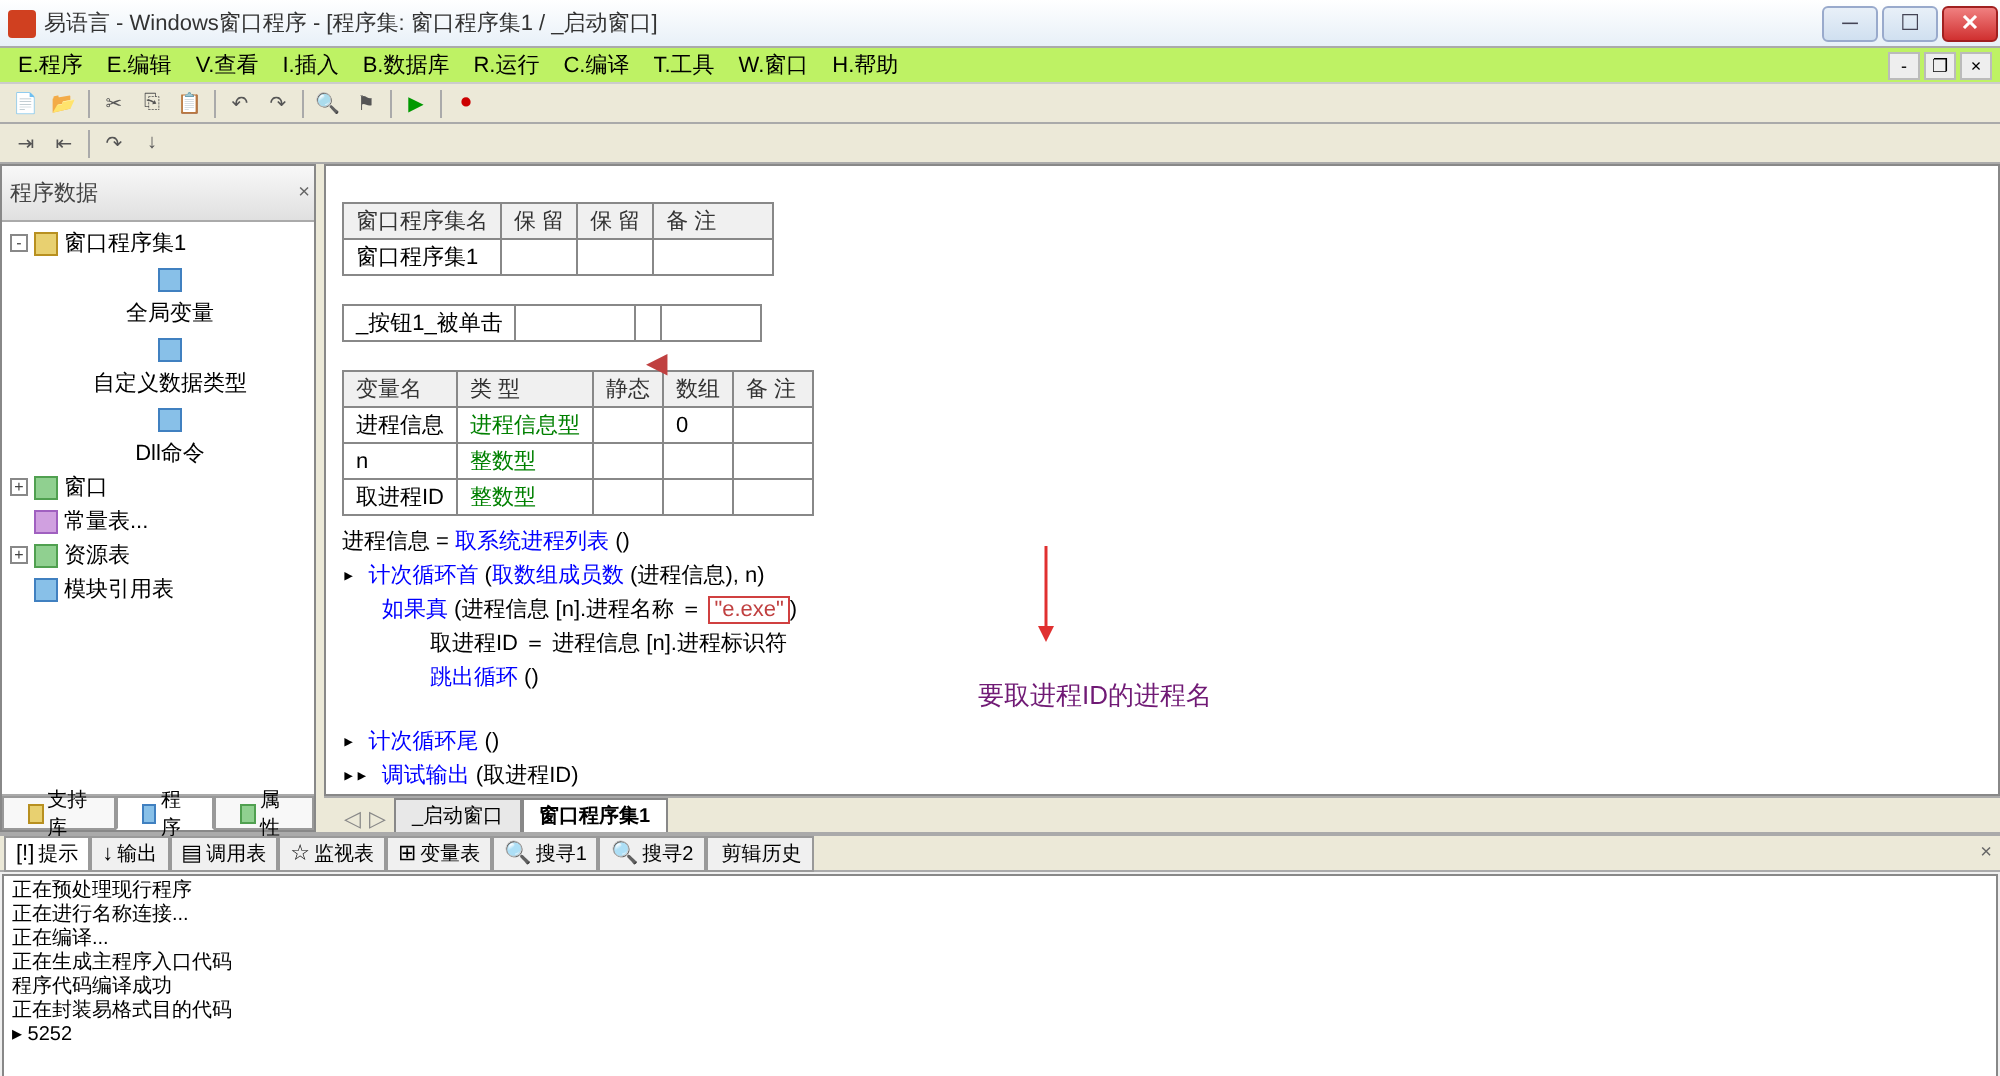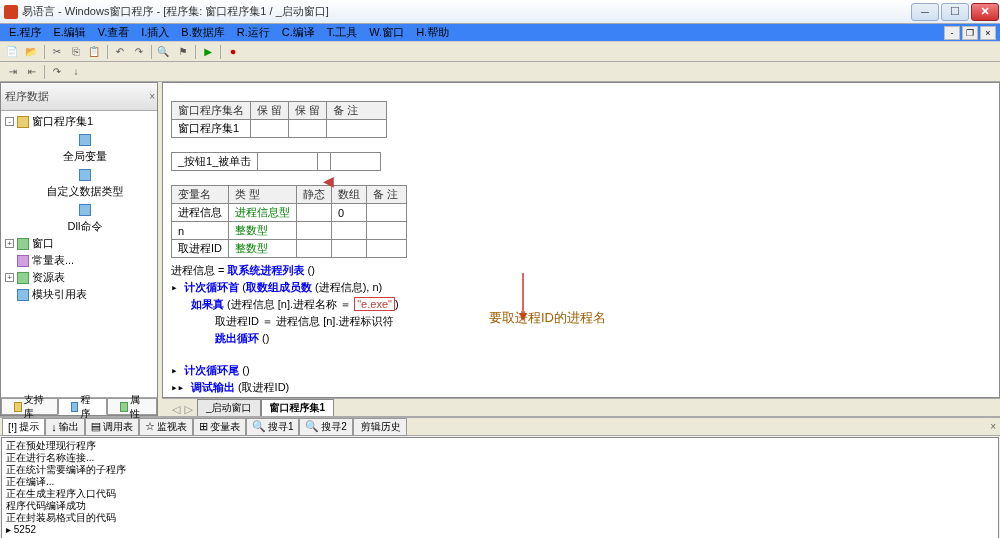--- a/index.html
+++ b/index.html
@@ -5,21 +5,21 @@
 * { margin:0; padding:0; box-sizing:border-box; font-family:"SimSun","Microsoft YaHei",sans-serif; font-size:11px; }
 body { width:1000px; height:538px; background:#f0f0f0; overflow:hidden; }
 .titlebar { height:24px; background:linear-gradient(#fff,#e8f0f8); display:flex; align-items:center; justify-content:space-between; border-bottom:1px solid #aaa; }
 .titlebar-left { display:flex; align-items:center; gap:4px; padding-left:4px; }
 .tb-icon { width:14px; height:14px; background:#d04020; border-radius:2px; }
 .t-title { color:#333; }
 .win-btns { display:flex; }
 .win-btn { width:28px; height:18px; margin:2px 1px; display:flex; align-items:center; justify-content:center; border-radius:3px; }
 .win-min, .win-max { background:linear-gradient(#e8f0f8,#d0e0f0); border:1px solid #9ac; color:#445; }
 .win-close { background:linear-gradient(#f08080,#d03030); border:1px solid #a02020; color:#fff; font-weight:bold; }
-.menubar { height:18px; background:#3b82f6; display:flex; align-items:center; gap:2px; padding:0 4px; border-bottom:1px solid #ccc; }
+.menubar { height:18px; background:#bef264; display:flex; align-items:center; gap:2px; padding:0 4px; border-bottom:1px solid #ccc; }
 .menu-item { padding:0 5px; cursor:default; }
 .mdi-close { margin-left:auto; display:flex; gap:2px; }
 .mdi-btn { width:16px; height:14px; border:1px solid #bbb; background:#eee; display:flex; align-items:center; justify-content:center; font-size:9px; }
 .toolbar { height:20px; background:#ece9d8; border-bottom:1px solid #aaa; display:flex; align-items:center; gap:1px; padding:0 4px; }
 .toolbar2 { height:20px; background:#ece9d8; border-bottom:1px solid #aaa; display:flex; align-items:center; gap:1px; padding:0 4px; }
 .tb-btn { width:18px; height:16px; display:flex; align-items:center; justify-content:center; border:1px solid transparent; font-size:10px; color:#555; }
 .tb-sep { width:1px; height:14px; background:#aaa; margin:0 2px; }
 .main-area { display:flex; height:334px; }
 .left-panel { width:158px; background:#fff; border:1px solid #888; display:flex; flex-direction:column; }
 .lp-header { height:28px; background:linear-gradient(#f8f8f8,#e0e0e0); border-bottom:1px solid #aaa; display:flex; align-items:center; padding-left:4px; color:#444; position:relative; }
@@ -38,25 +38,25 @@
 .lp-tab.active { background:#fff; border-bottom-color:#fff; }
 .ico-sm { width:10px; height:10px; display:inline-block; }
 .splitter-v { width:4px; background:#ece9d8; cursor:col-resize; }
 .right-area { flex:1; display:flex; flex-direction:column; }
 .code-area { flex:1; background:#fff; border:1px solid #888; overflow:auto; position:relative; padding:4px; }
 .tbl { border-collapse:collapse; margin:14px 0 4px 4px; }
 .tbl th, .tbl td { border:1px solid #888; padding:1px 6px; height:15px; background:#fff; font-size:11px; text-align:left; font-weight:normal; }
 .tbl th { background:#f0f0f0; color:#333; }
 .tbl .typ { color:#008000; }
 .code-line { padding:1px 0 1px 4px; white-space:nowrap; font-family:"SimSun",monospace; }
-.kw-blue { color:#0000ff;font-weight:bold; }
+.kw-blue { color:#0000ff; }
 .c-ind1 { padding-left:24px; } .c-ind2 { padding-left:48px; }
 .str-box { border:1px solid #d04040; padding:0 2px; color:#c04040; }
 .arrow-svg { position:absolute; left:350px; top:190px; }
-.anno { position:absolute; left:326px; top:226px; color:#a16207; font-size:13px; }
+.anno { position:absolute; left:326px; top:256px; color:#701a75; font-size:13px; }
 .ed-tabs { height:18px; background:#ece9d8; border-top:1px solid #aaa; display:flex; align-items:flex-end; padding-left:10px; }
 .ed-nav { color:#888; margin-right:4px; }
 .ed-tab { padding:1px 8px; border:1px solid #888; border-bottom:none; background:#e8e8e8; font-size:10px; }
 .ed-tab.active { background:#fff; font-weight:bold; }
 .bottom-panel { height:124px; border-top:2px solid #aaa; display:flex; flex-direction:column; }
 .bp-tabs { height:18px; background:#ece9d8; display:flex; align-items:center; border-bottom:1px solid #aaa; padding-left:2px; }
 .bp-close { margin-left:auto; padding-right:4px; font-size:10px; color:#666; }
 .bp-tab { padding:1px 5px; border:1px solid #999; background:#f0f0f0; display:flex; align-items:center; gap:2px; font-size:10px; }
 .bp-tab.active { background:#fff; }
 .bp-content { flex:1; background:#fff; padding:2px 4px; overflow:auto; border:1px solid #888; margin:1px; }
@@ -272,20 +272,19 @@
       <div class="bp-tab"><span>☆</span>监视表</div>
       <div class="bp-tab"><span>⊞</span>变量表</div>
       <div class="bp-tab"><span>🔍</span>搜寻1</div>
       <div class="bp-tab"><span>🔍</span>搜寻2</div>
       <div class="bp-tab"><span></span>剪辑历史</div>
       <span class="bp-close">×</span>
   </div>
   <div class="bp-content" id="log">
       <div>正在预处理现行程序</div>
       <div>正在进行名称连接...</div>
-      <div>正在统计需要编译的子程序</div>
       <div>正在编译...</div>
       <div>正在生成主程序入口代码</div>
       <div>程序代码编译成功</div>
       <div>正在封装易格式目的代码</div>
       <div>▸ 5252</div>
     </div>
 </div>
 
 </body></html>

